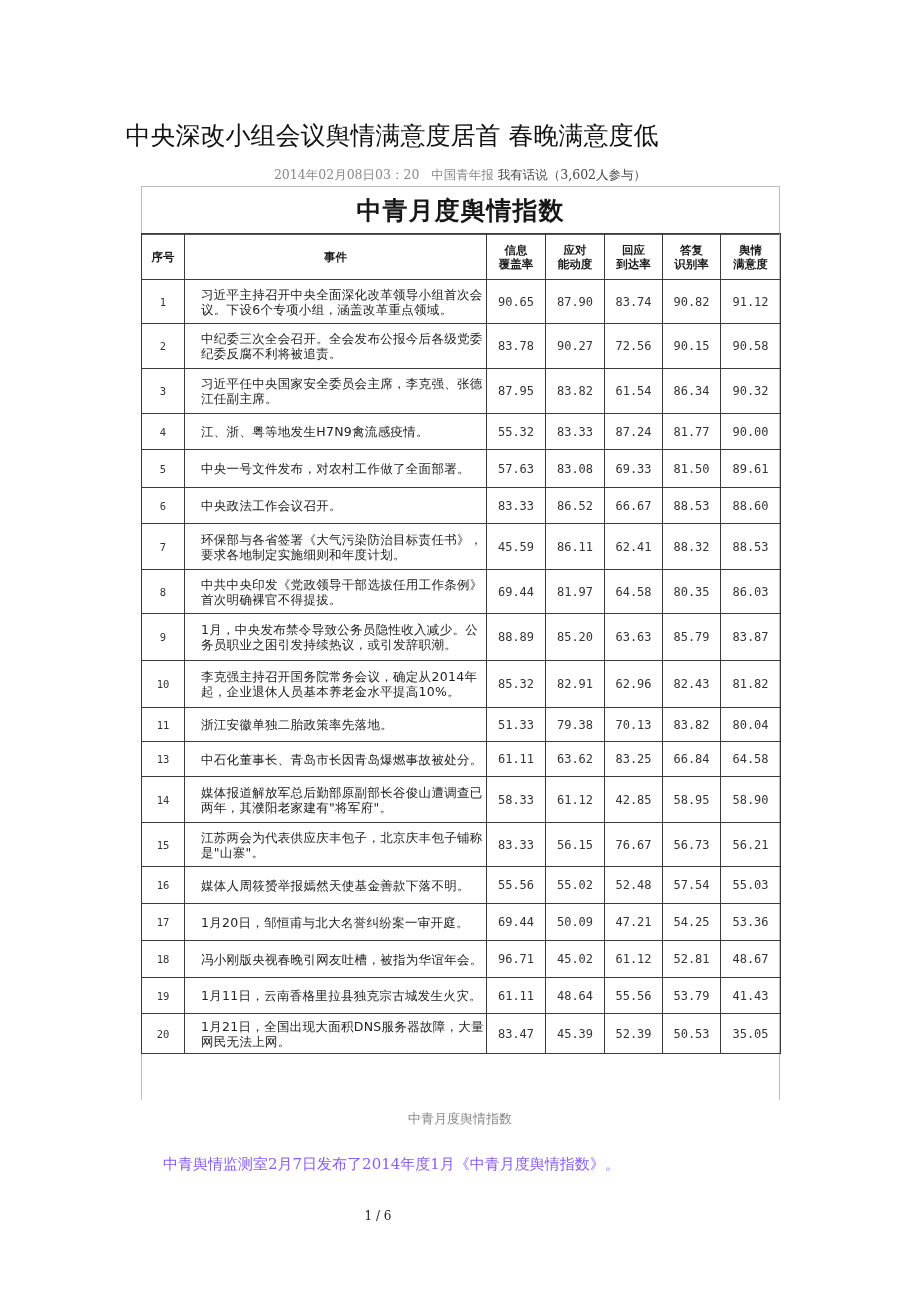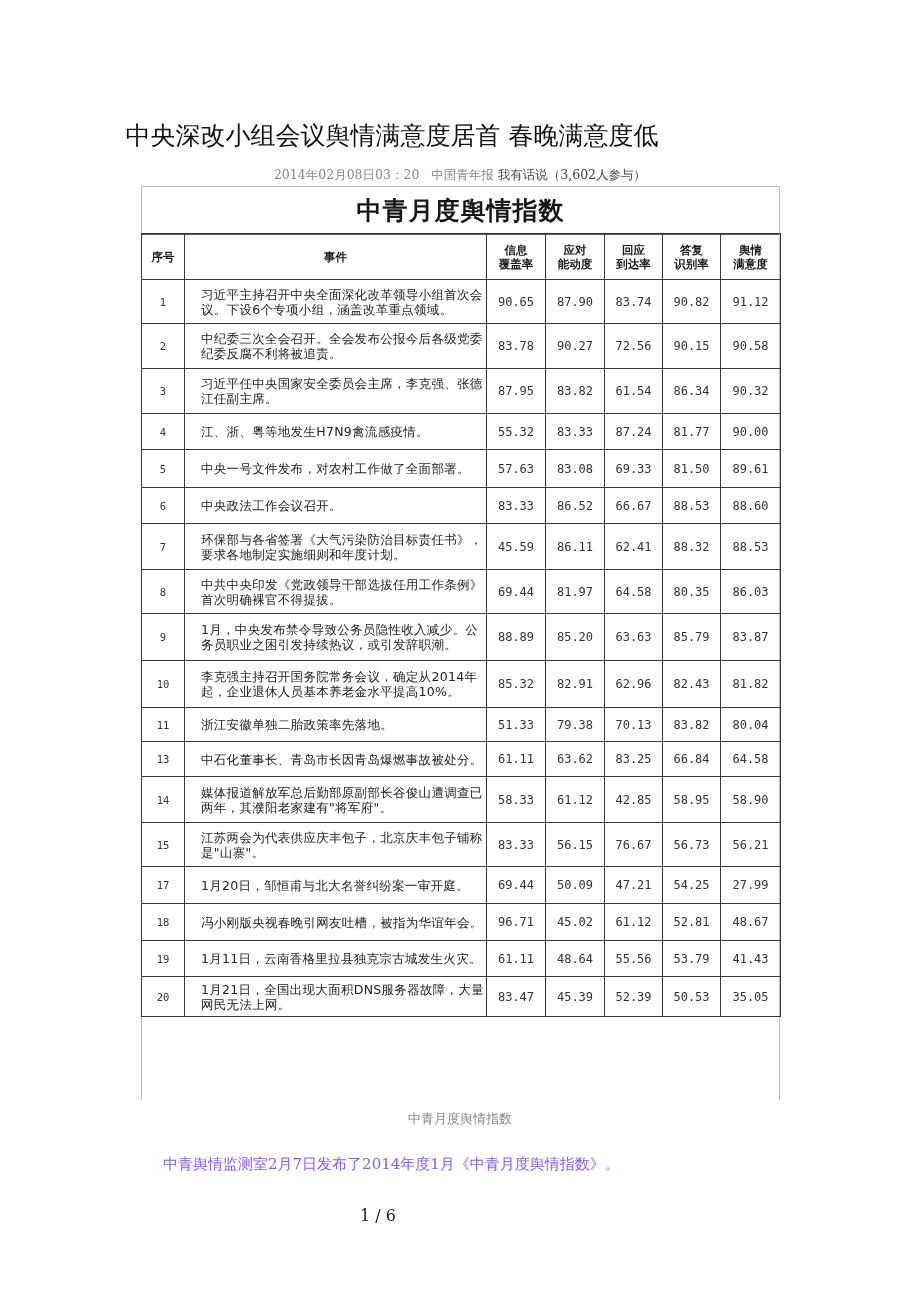--- a/index.html
+++ b/index.html
@@ -57,21 +57,21 @@
       font-size: 13px; color: #888; line-height: 18px;
     }
     .para {
       position: absolute; left: 163px; top: 1153px; width: 700px;
       font-family: "DejaVu Serif", "Liberation Serif", serif;
       font-size: 15px; color: #8b5cf6; line-height: 22px;
     }
     .pager {
       position: absolute; left: 0; top: 1206px; width: 756px; text-align: center;
       font-family: "DejaVu Serif", "Liberation Serif", serif;
-      font-size: 16px; color: #222; line-height: 20px;
+      font-size: 12px; color: #222; line-height: 20px;
     }
   </style>
 </head>
 <body>
 
 <div class="headline">中央深改小组会议舆情满意度居首 春晚满意度低</div>
 
 <div class="byline"><span>2014年02月08日03：20</span>   <span class="src">中国青年报</span> <span class="comment">我有话说（3,602人参与）</span></div>
 
 <div class="figure">
@@ -218,27 +218,36 @@
       <tr style="height:44px">
         <td class="no">15</td>
         <td class="ev">江苏两会为代表供应庆丰包子，北京庆丰包子铺称是"山寨"。</td>
         <td class="num">83.33</td>
         <td class="num">56.15</td>
         <td class="num">76.67</td>
         <td class="num">56.73</td>
         <td class="num">56.21</td>
       </tr>
       <tr style="height:37px">
+        <td class="no">16</td>
+        <td class="ev">媒体人周筱赟举报嫣然天使基金善款下落不明。</td>
+        <td class="num">55.56</td>
+        <td class="num">55.02</td>
+        <td class="num">52.48</td>
+        <td class="num">57.54</td>
+        <td class="num">55.03</td>
+      </tr>
+      <tr style="height:37px">
         <td class="no">17</td>
         <td class="ev">1月20日，邹恒甫与北大名誉纠纷案一审开庭。</td>
         <td class="num">69.44</td>
         <td class="num">50.09</td>
         <td class="num">47.21</td>
         <td class="num">54.25</td>
-        <td class="num">27.99</td>
+        <td class="num">53.36</td>
       </tr>
       <tr style="height:37px">
         <td class="no">18</td>
         <td class="ev">冯小刚版央视春晚引网友吐槽，被指为华谊年会。</td>
         <td class="num">96.71</td>
         <td class="num">45.02</td>
         <td class="num">61.12</td>
         <td class="num">52.81</td>
         <td class="num">48.67</td>
       </tr>

